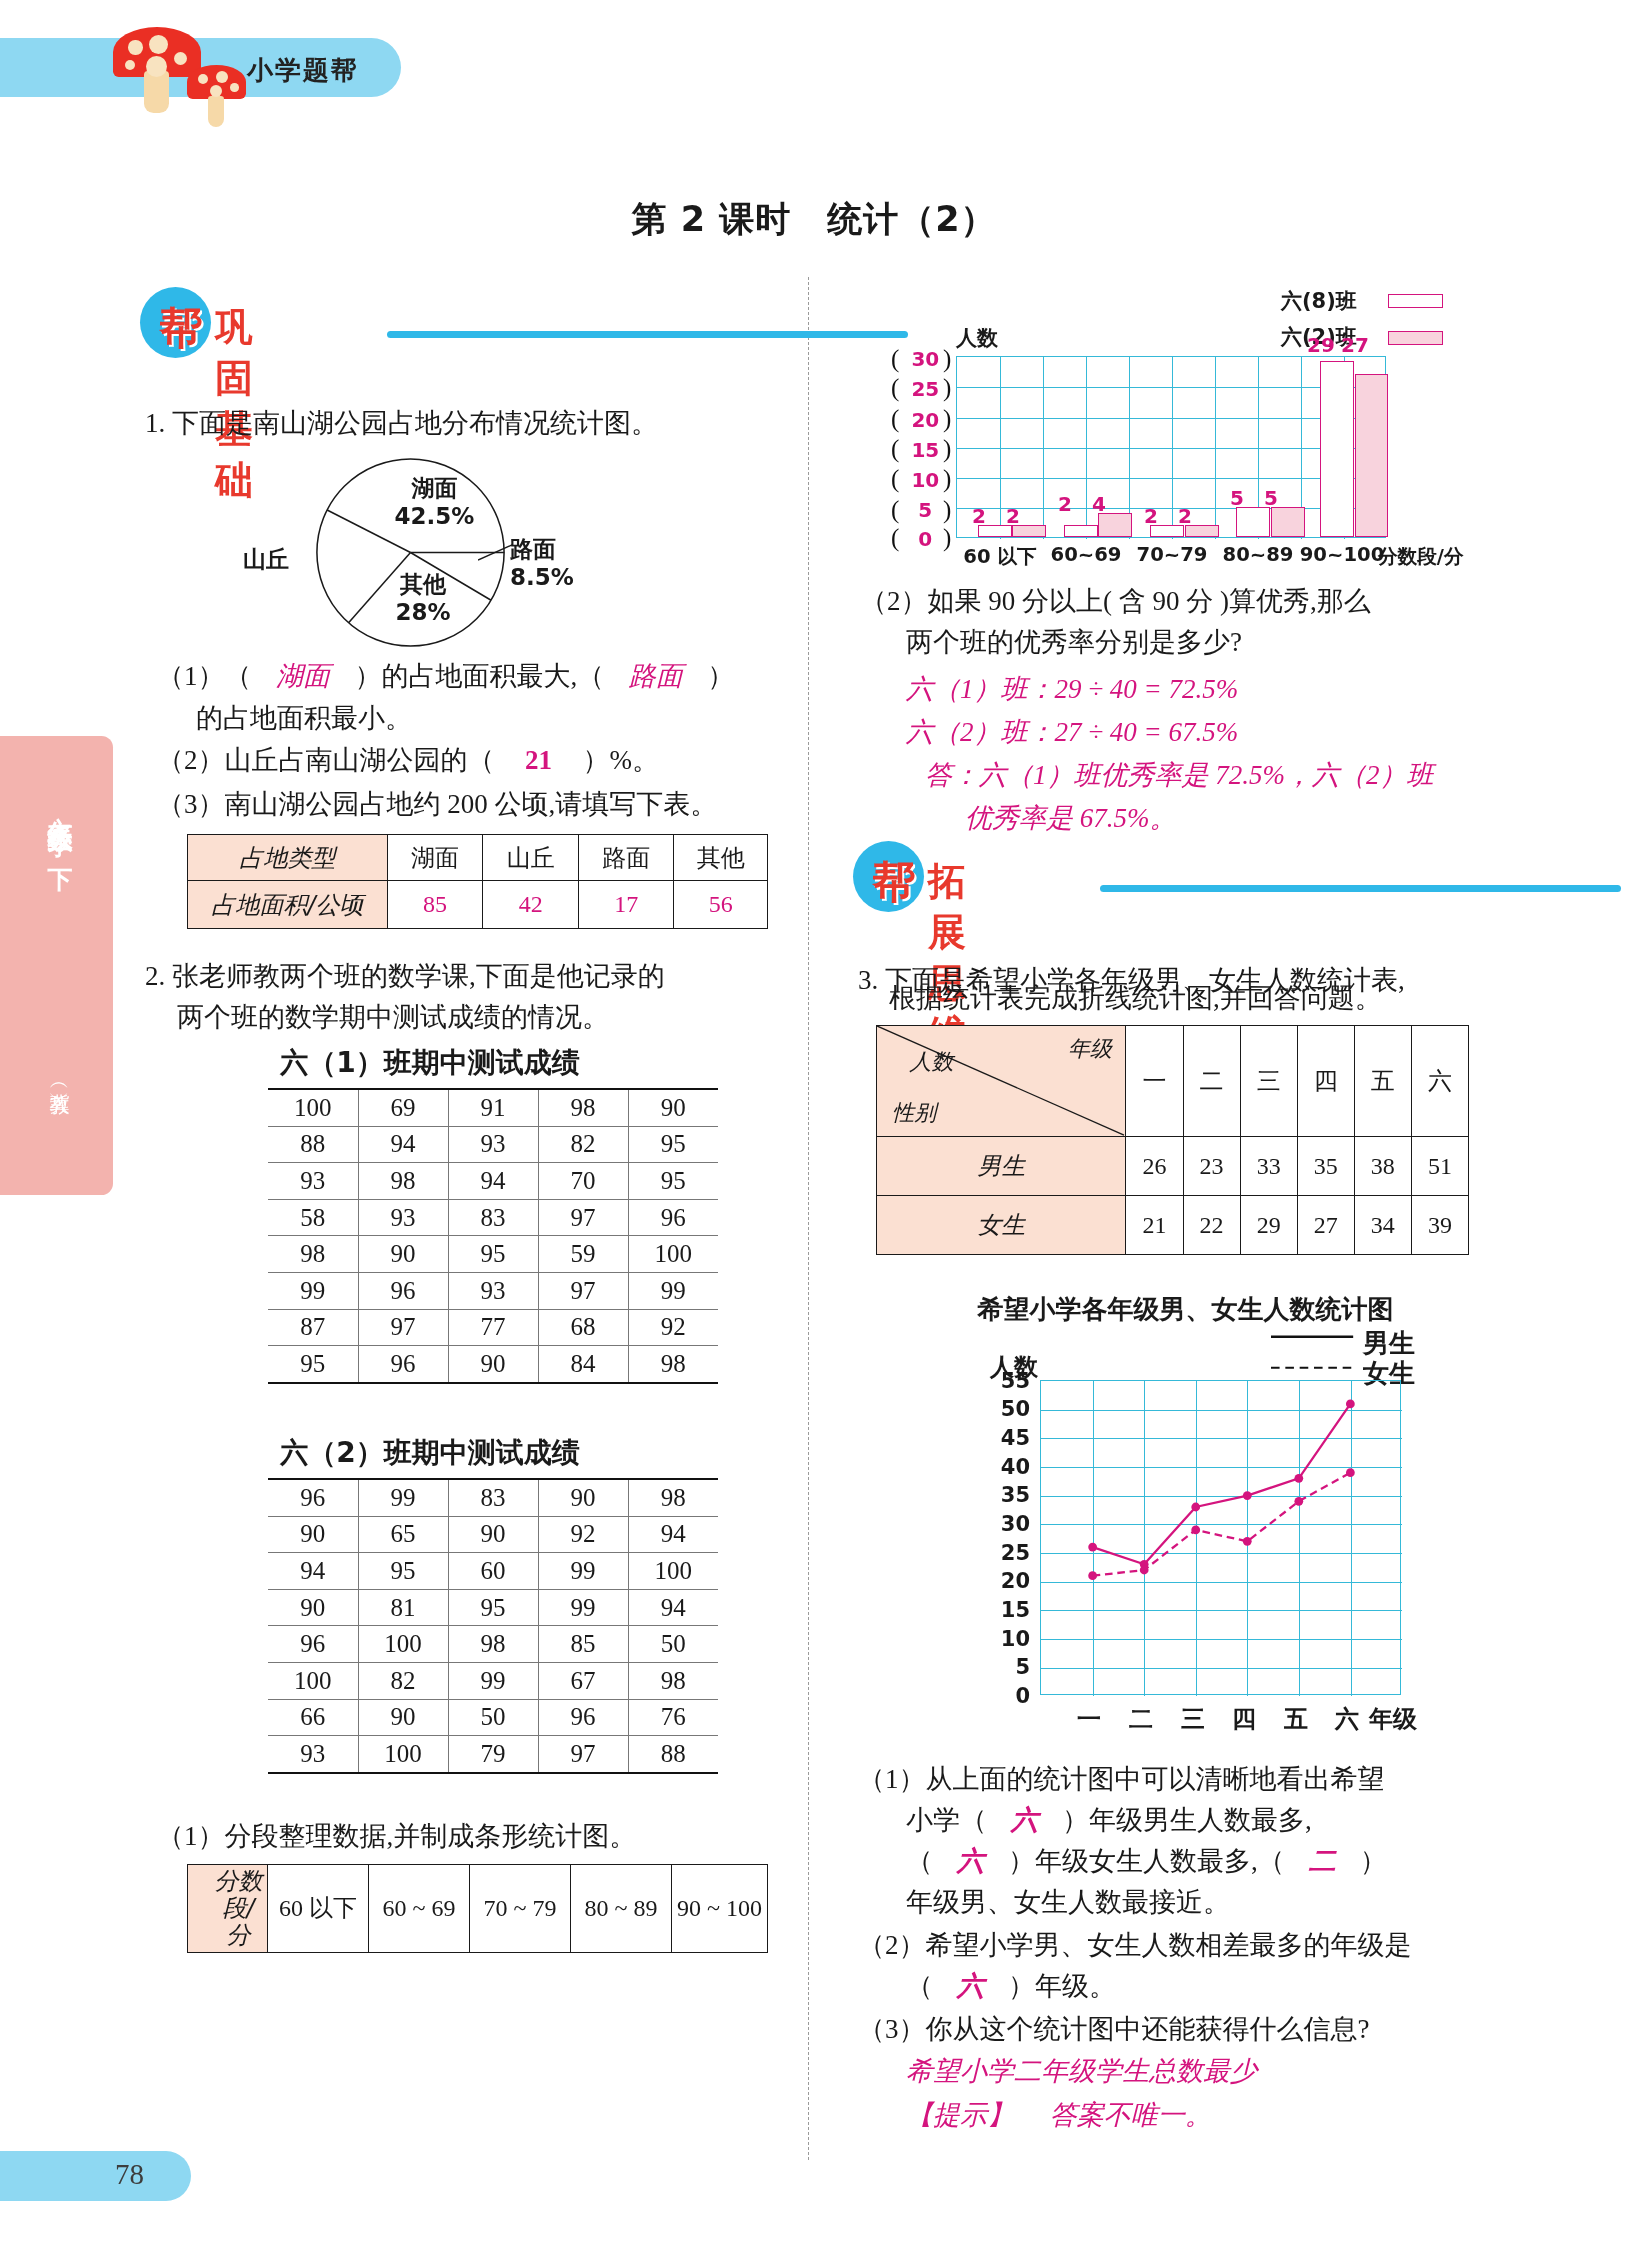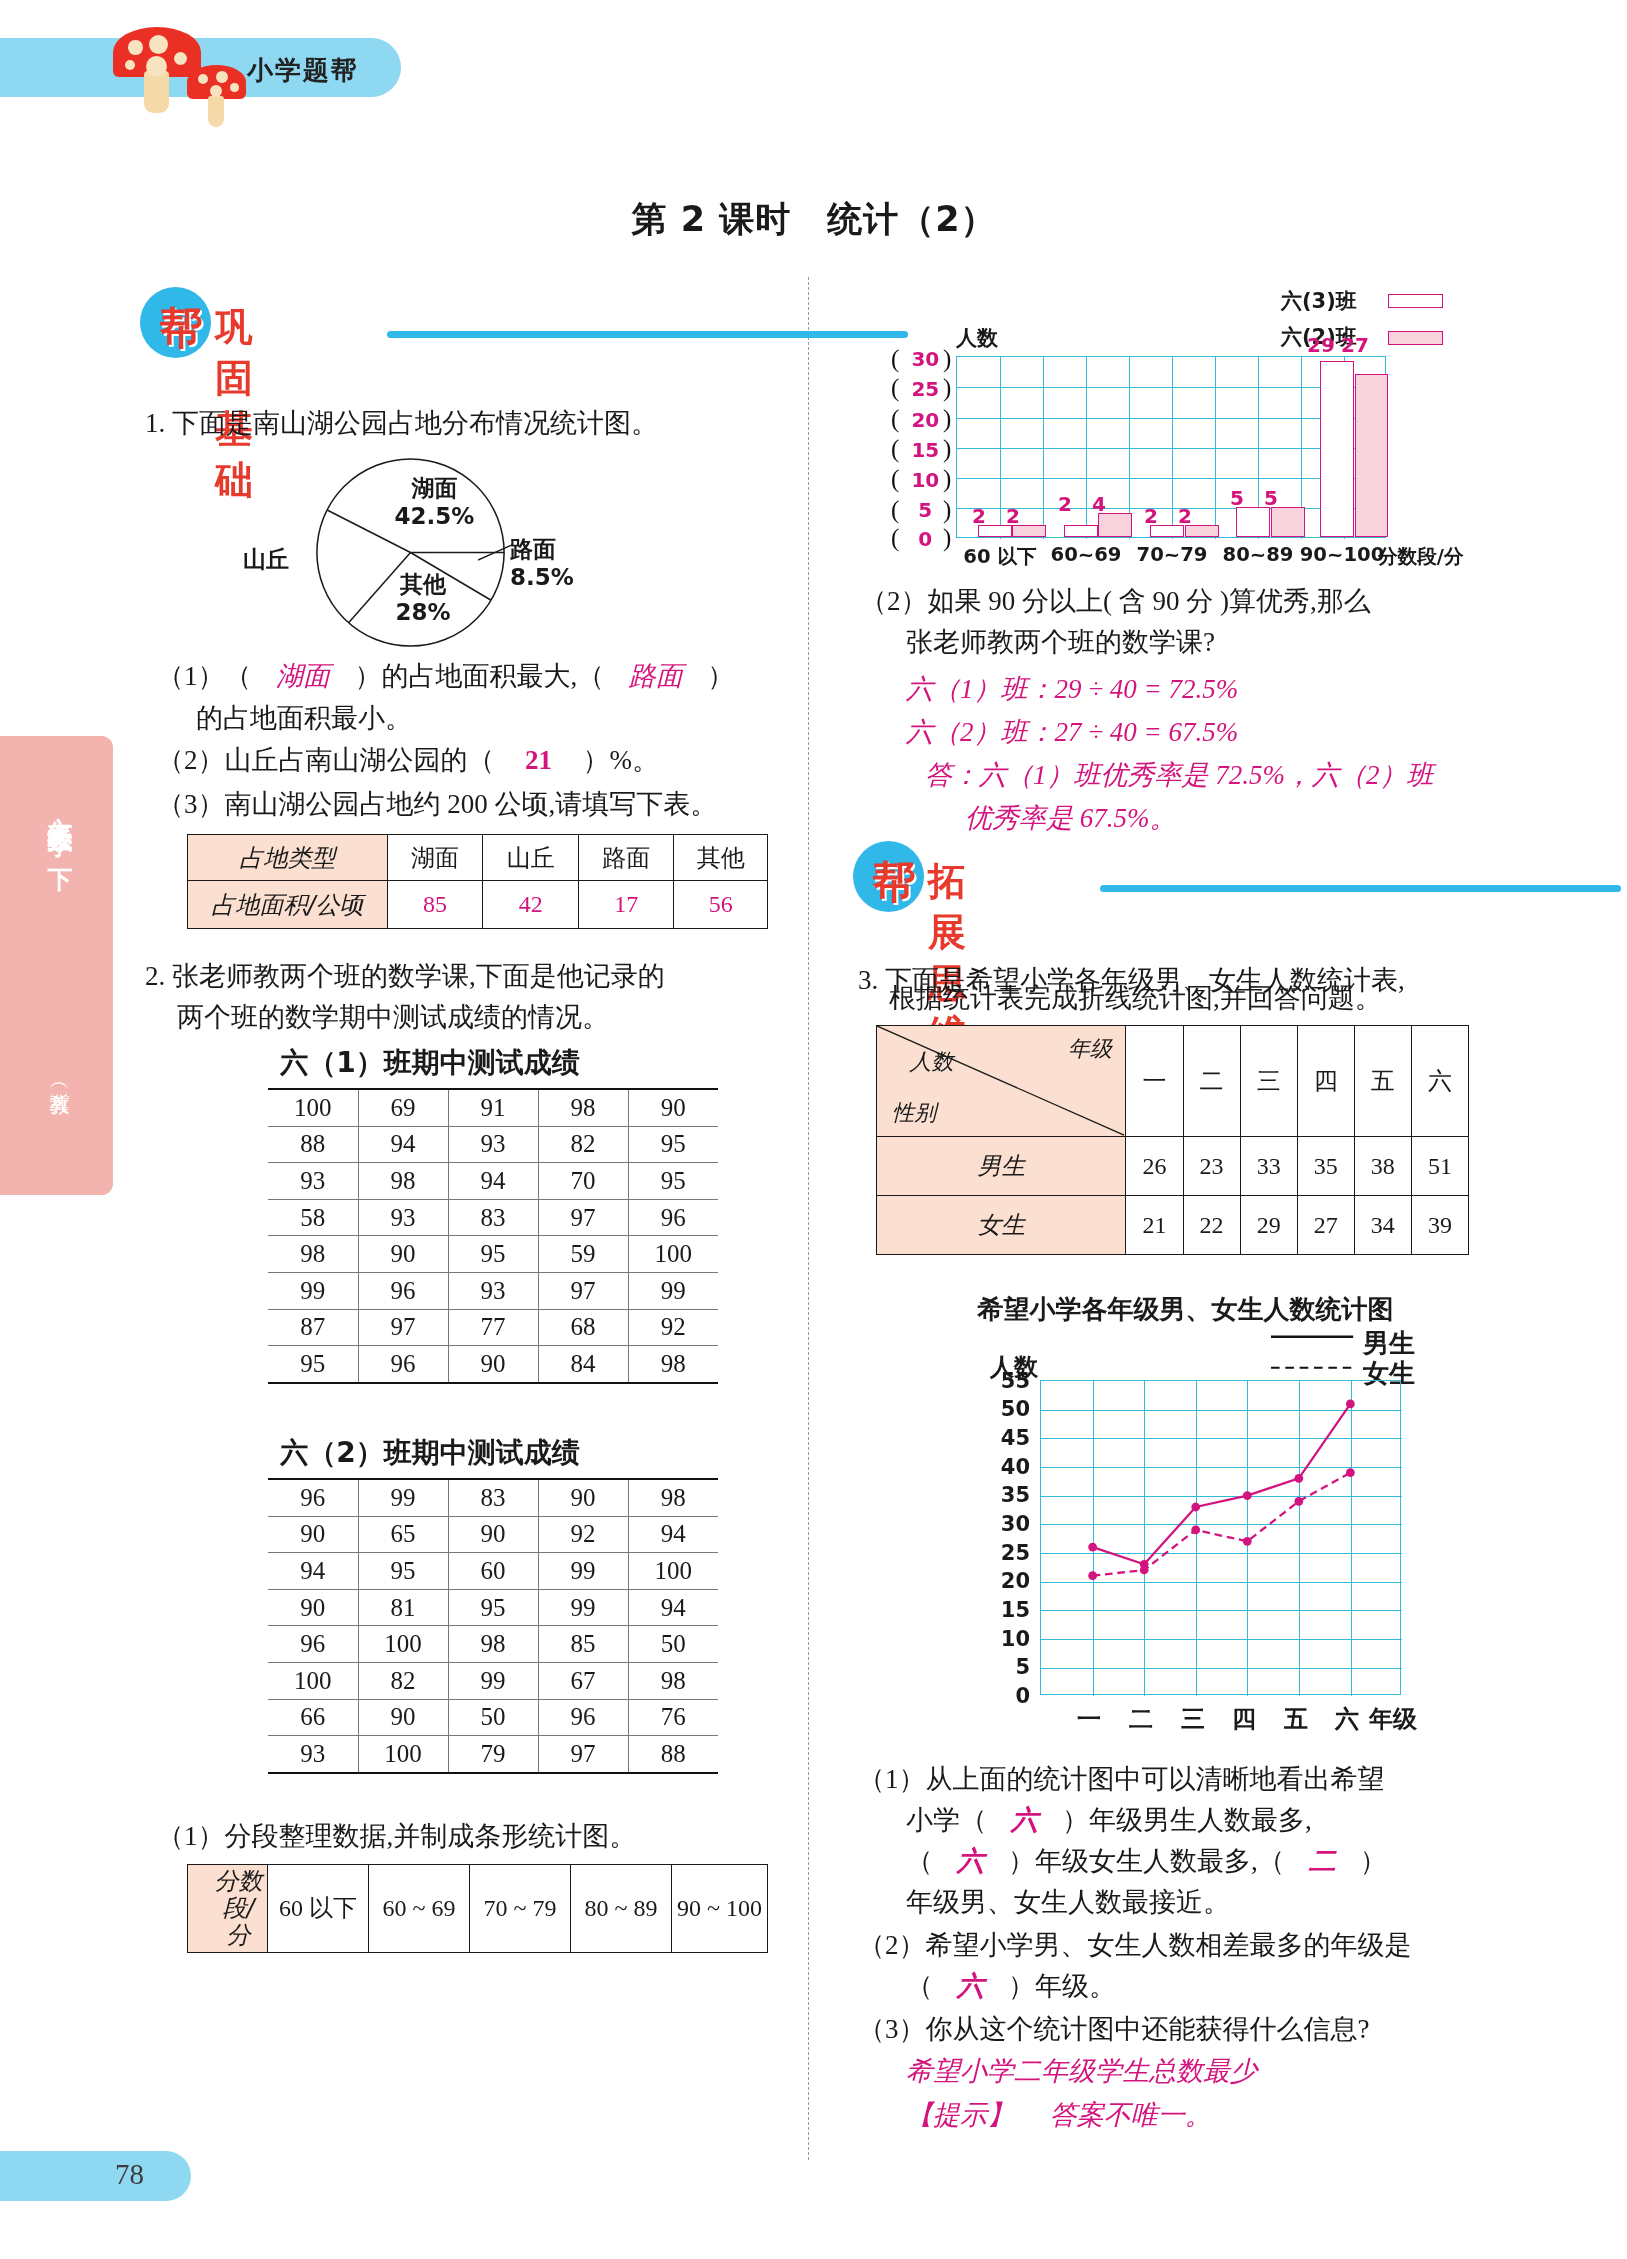--- a/index.html
+++ b/index.html
@@ -364,21 +364,21 @@
     </td>
     <td style="width:101px;">60 以下</td>
     <td style="width:101px;">60 ~ 69</td>
     <td style="width:101px;">70 ~ 79</td>
     <td style="width:101px;">80 ~ 89</td>
     <td style="width:96px;">90 ~ 100</td>
   </tr>
 </tbody>
   </table>
 
-<div class="leg-lbl" style="left:1281px; top:287px;">六(3)班</div>
+<div class="leg-lbl" style="left:1281px; top:287px;">六(8)班</div>
 <div class="leg-box" style="left:1388px; top:294px; background:#ffffff;"></div>
 <div class="leg-lbl" style="left:1281px; top:323px;">六(2)班</div>
 <div class="leg-box" style="left:1388px; top:331px; background:#f8d3dd;"></div>
 
 <div class="chartbox" style="left:889px; top:335px; width:554px; height:258px;">
   <div class="axname" style="left:67px; top:-11.5px;">人数</div>
   <div class="grid" style="left:67px; top:21px; width:430px; height:182px;">
 
     <div class="gl-h" style="top:30px; width:430px;"></div>
     <div class="gl-h" style="top:61px; width:430px;"></div>
@@ -443,21 +443,21 @@
 
   <div class="xlab" style="left:67px;  top:208px; width:88px;">60 以下</div>
   <div class="xlab" style="left:153px; top:208px; width:88px;">60~69</div>
   <div class="xlab" style="left:239px; top:208px; width:88px;">70~79</div>
   <div class="xlab" style="left:325px; top:208px; width:88px;">80~89</div>
   <div class="xlab" style="left:409px; top:208px; width:88px;">90~100</div>
   <div class="xlab" style="left:489px; top:208px; width:105px; text-align:left;">分数段/分</div>
 </div>
 
 <div class="q" style="left:860px; top:581px; width:707px;">（2）如果 90 分以上( 含 90 分 )算优秀,那么</div>
-<div class="q" style="left:906px; top:622px; width:707px;">张老师教两个班的数学课?</div>
+<div class="q" style="left:906px; top:622px; width:707px;">两个班的优秀率分别是多少?</div>
 <div class="q ans hs" style="left:906px; top:669px; width:707px;">六（1）班：29 ÷ 40 = 72.5%</div>
 <div class="q ans hs" style="left:906px; top:712px; width:707px;">六（2）班：27 ÷ 40 = 67.5%</div>
 <div class="q ans hs" style="left:925px; top:755px; width:707px;">答：六（1）班优秀率是 72.5%，六（2）班</div>
 <div class="q ans hs" style="left:965px; top:798px; width:707px;">优秀率是 67.5%。</div>
 
 <div class="sec" style="left:853px; top:841px;">
   <div class="ball"></div>
   <div class="bang">帮</div>
   <div class="txt">拓展思维</div>
   <div class="rule" style="left:247px; width:521px;"></div>

